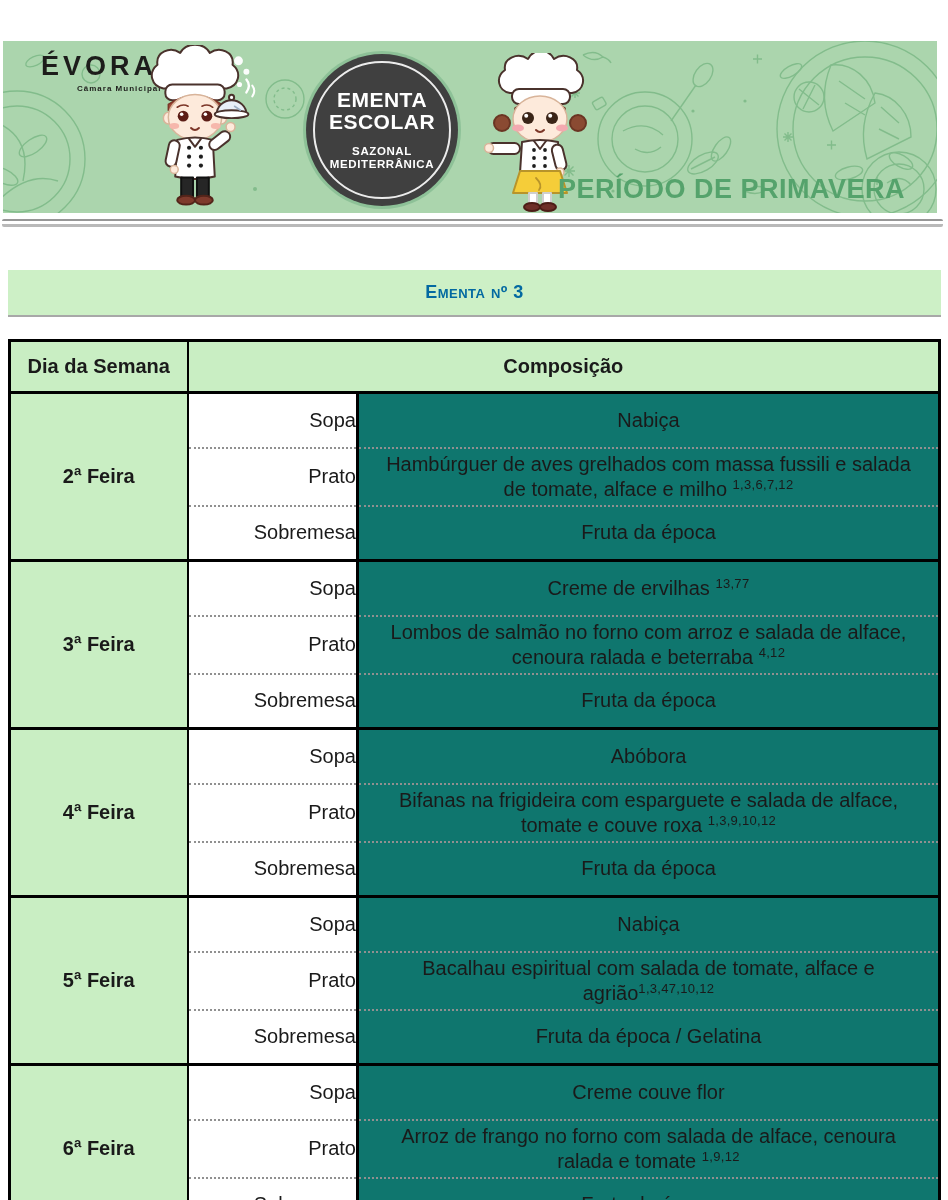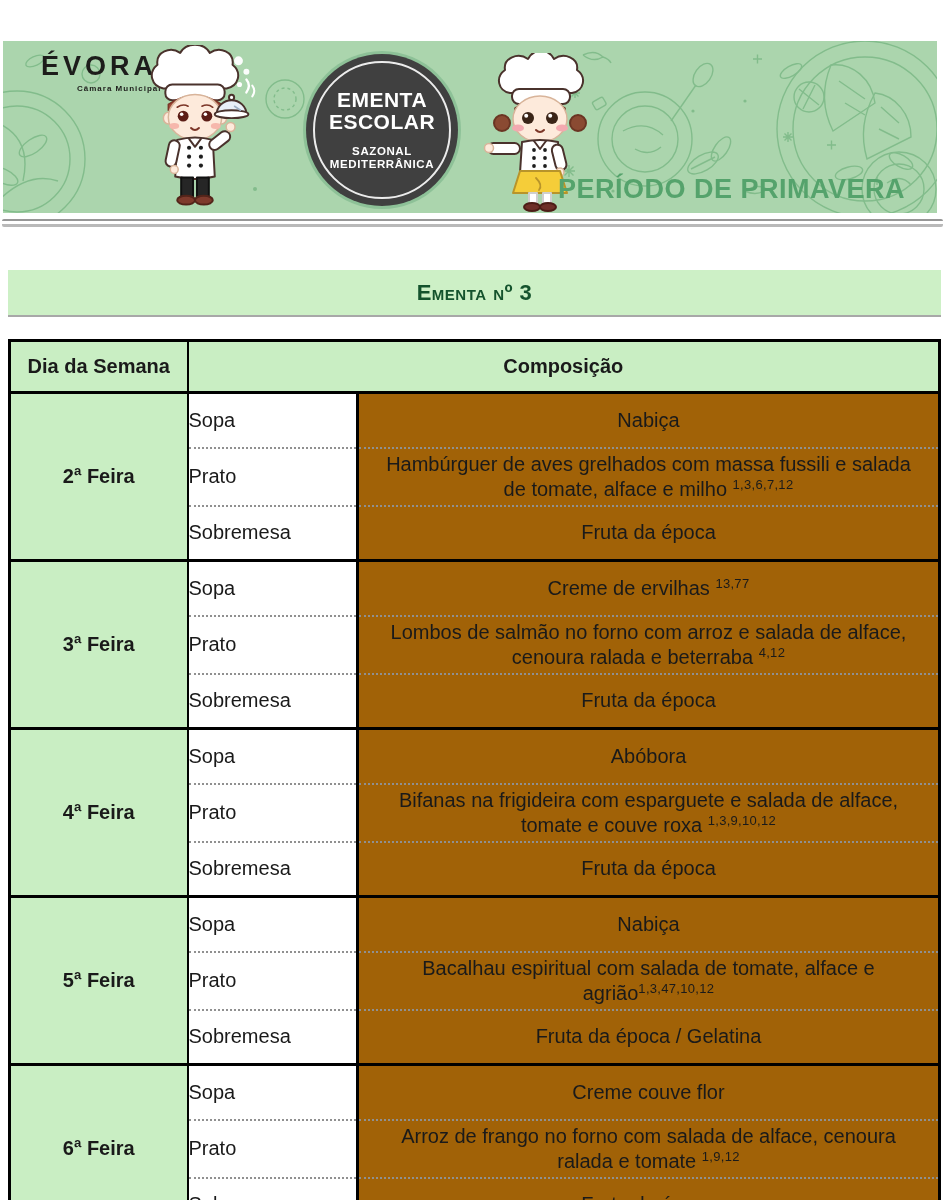--- a/index.html
+++ b/index.html
@@ -44,21 +44,21 @@
     background: #ffffff; border-radius: 2px;
   }
 
   
   .menu-bar {
     position: absolute; left: 8px; top: 231px; width: 933px; height: 47px;
     background: #cdf0c6; border-bottom: 2px solid #a8a8a8;
     display: flex; align-items: center; justify-content: center;
   }
   .menu-bar-title {
-    font-variant: small-caps; font-weight: 700; font-size: 22px; color: #14532d;
+    font-variant: small-caps; font-weight: 700; font-size: 18px; color: #0369a1;
     letter-spacing: .5px;
   }
 
   
   table.menu {
     position: absolute; left: 8px; top: 300px; width: 933px;
     border-collapse: collapse; table-layout: fixed;
     border: 3px solid #000;
     font-size: 20px;
   }
@@ -68,23 +68,23 @@
     background: #c9eec3; height: 52px; font-size: 20px; font-weight: 700;
     border-bottom: 3px solid #000; text-align: center;
   }
   th.day-head { border-right: 2px solid #000; }
   td { vertical-align: middle; }
   td.day {
     background: #c9eec3; font-weight: 700; text-align: center;
     border-right: 2px solid #000;
   }
   td.course {
-    text-align: left; height: 55px; border-right: 3px solid #000; background: #fff;
-  }
-  td.dish { text-align: center; padding: 3px 22px; line-height: 25px; background: #a16207; }
+    text-align: right; height: 55px; border-right: 3px solid #000; background: #fff;
+  }
+  td.dish { text-align: center; padding: 3px 22px; line-height: 25px; background: #0f766e; }
   tr.group-start td { border-top: 3px solid #000; }
   tr.sub td { border-top: 2px dotted #909090; }
   td.dish sup { font-size: 13px; vertical-align: 7px; line-height: 0; letter-spacing: .3px; }
 </style>
 </head>
 <body>
 
 <div class="page">
 
   <div class="banner">

